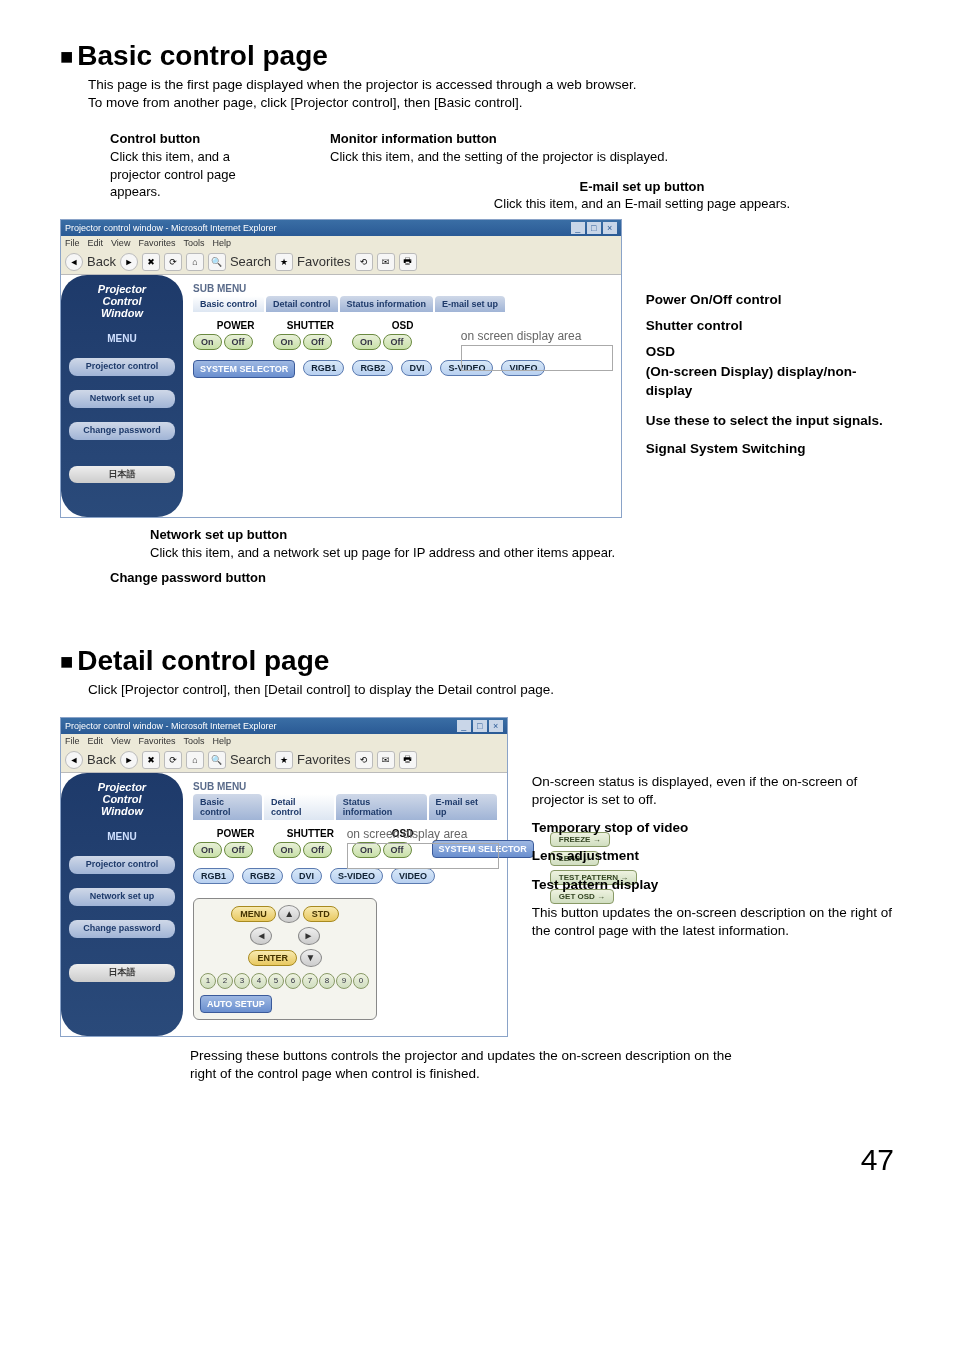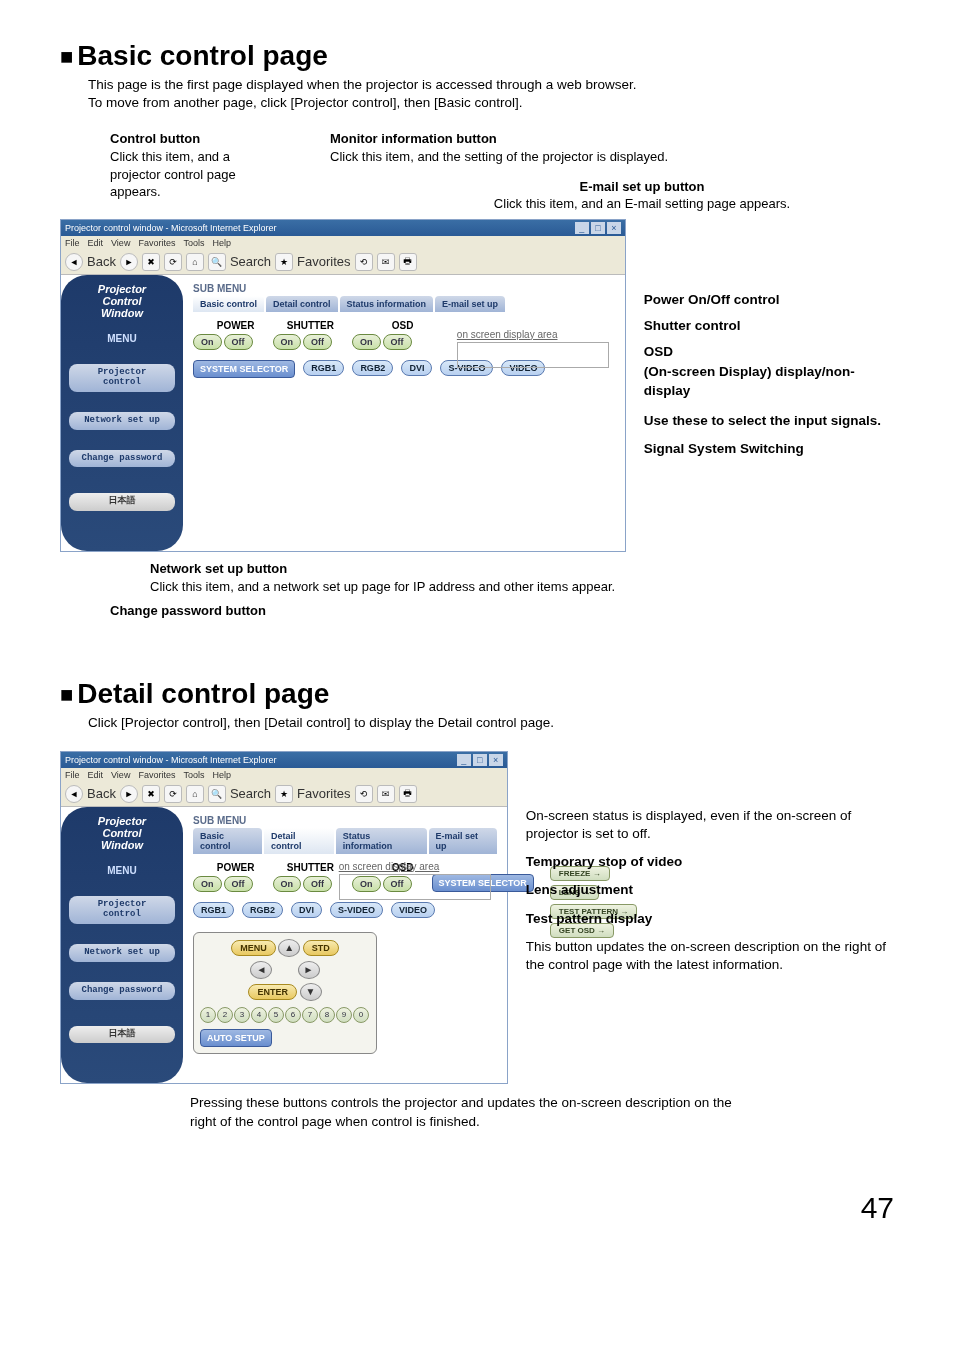--- a/index.html
+++ b/index.html
@@ -48,21 +48,21 @@
   .caption-sub {
     margin-left: 0;
     margin-top: 12px;
     text-align: center;
   }
 
   
   .shot-row {
     display: flex;
     align-items: flex-start;
-    gap: 18px;
+    gap: 24px;
     margin-left: 0;
   }
   .annotations {
     font-size: 13.5px;
     line-height: 1.35;
     font-weight: bold;
   }
   .annotations .ann {
     margin-bottom: 10px;
     position: relative;
@@ -152,25 +152,24 @@
     font-size: 10px;
     font-weight: bold;
     color: #cfe0ff;
     margin: 6px 0 6px 0;
   }
   .side-btn {
     background: linear-gradient(#cfd8e8, #a0b4d6);
     color: #1e3a6a;
     border-radius: 8px;
     padding: 4px 12px;
-    margin: 20px 2px;
+    margin: 14px 2px;
     font-size: 9px;
     font-weight: bold;
     line-height: 1.1;
-    font-family: Liberation Mono, monospace;
   }
   .side-btn.jp {
     margin-top: 26px;
     background: linear-gradient(#eee,#ccc);
     color:#333;
   }
 
   .main-pane {
     flex: 1;
     background: #fff;
@@ -232,25 +231,24 @@
     background: linear-gradient(#d8e8f8,#b8d0f0);
     border-color:#5a7ab0;
     color:#123;
   }
   .pill.big {
     border-radius: 4px;
     padding: 3px 6px;
   }
   .osd-area {
     position: absolute;
-    right: 16px;
+    right: 8px;
     top: 54px;
-    font-size: 10px;
+    font-size: 12px;
     color: #666;
-    text-decoration: underline;
   }
   .osd-box {
     width: 150px;
     height: 24px;
     border: 1px solid #aaa;
     margin-top: 2px;
   }
 
   
   .ctrl-pad {

